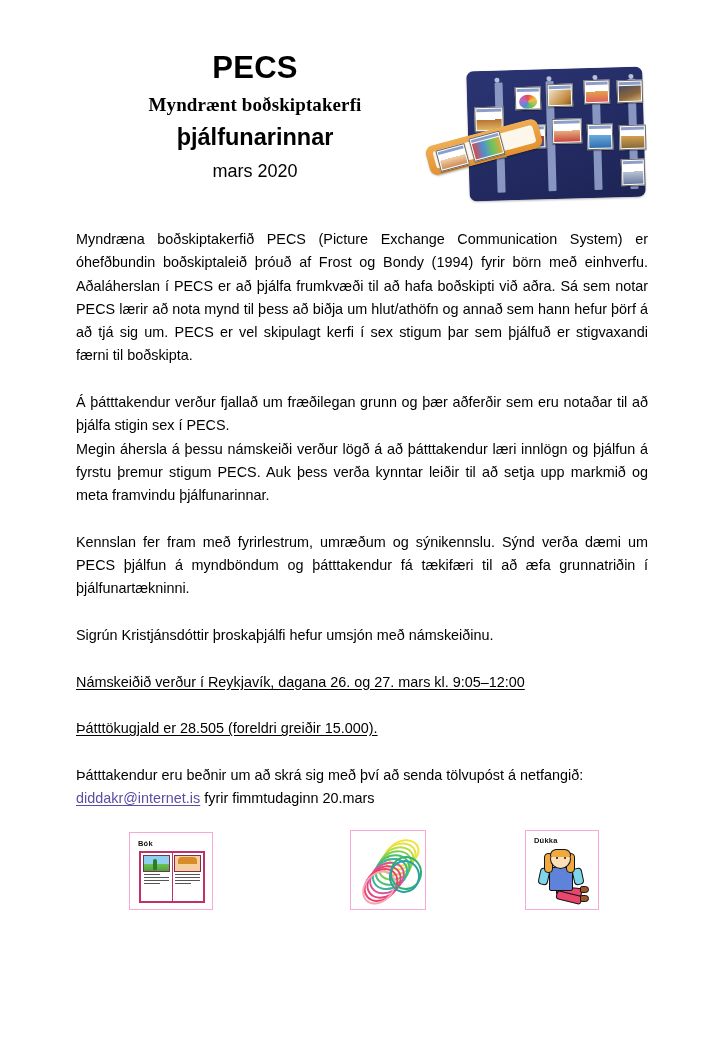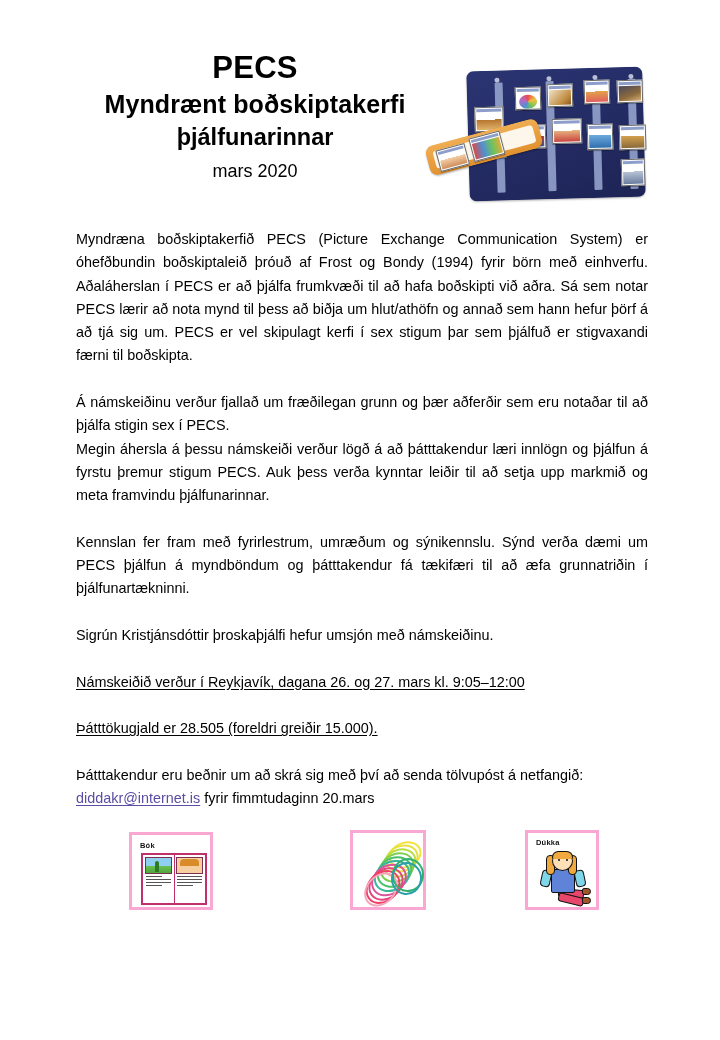--- a/index.html
+++ b/index.html
@@ -38,24 +38,25 @@
     width: 360px;
     text-align: center;
   }
   .title-main {
     font-size: 31px;
     font-weight: bold;
     line-height: 40px;
     letter-spacing: 0.3px;
   }
   .title-sub1 {
-    font-size: 25px;
+    font-size: 19px;
     font-weight: bold;
     line-height: 33px;
     letter-spacing: 0.1px;
+    font-family: Liberation Serif, serif;
   }
   .title-sub2 {
     font-size: 23.5px;
     font-weight: bold;
     line-height: 33px;
   }
   .title-date {
     font-size: 18px;
     font-weight: normal;
     line-height: 34px;
@@ -169,21 +170,21 @@
   .bottom-cards {
     position: absolute;
     left: 0;
     top: 828px;
     width: 720px;
     height: 100px;
   }
   .pcard {
     position: absolute;
     background: #ffffff;
-    border: 3px solid #f9a8d4;
+    border: 1px solid #f9a8d4;
     box-sizing: border-box;
   }
   .pcard-label {
     position: absolute;
     font-size: 7.5px;
     font-weight: bold;
     color: #111;
     letter-spacing: .2px;
   }
   
@@ -383,21 +384,21 @@
       </div>
     </div>
   </div>
 
   <div class="body-text">
 
     <p class="para"><span>Myndræna boðskiptakerfið PECS (</span><span class="ital">Picture Exchange Communication System</span><span>) er óhefðbundin boðskiptaleið þróuð af Frost og Bondy (1994) fyrir börn með einhverfu. Aðaláherslan í PECS er að þjálfa frumkvæði til að hafa boðskipti við aðra. Sá sem notar PECS lærir að nota mynd til þess að biðja um hlut/athöfn og annað sem hann hefur þörf á að tjá sig um. PECS er vel skipulagt kerfi í sex stigum þar sem þjálfuð er stigvaxandi færni til boðskipta.</span></p>
 
     <div class="gap"></div>
 
-    <p class="para">Á námskeiðinu verður fjallað um fræðilegan grunn og þær aðferðir sem eru notaðar til að þjálfa stigin sex í PECS.</p>
+    <p class="para">Á þátttakendur verður fjallað um fræðilegan grunn og þær aðferðir sem eru notaðar til að þjálfa stigin sex í PECS.</p>
     <p class="para">Megin áhersla á þessu námskeiði verður lögð á að þátttakendur læri innlögn og þjálfun á fyrstu þremur stigum PECS. Auk þess verða kynntar leiðir til að setja upp markmið og meta framvindu þjálfunarinnar.</p>
 
     <div class="gap"></div>
 
     <p class="para">Kennslan fer fram með fyrirlestrum, umræðum og sýnikennslu. Sýnd verða dæmi um PECS þjálfun á myndböndum og þátttakendur fá tækifæri til að æfa grunnatriðin í þjálfunartækninni.</p>
 
     <div class="gap"></div>
 
     <p class="para no-just">Sigrún Kristjánsdóttir þroskaþjálfi hefur umsjón með  námskeiðinu.</p>
 

